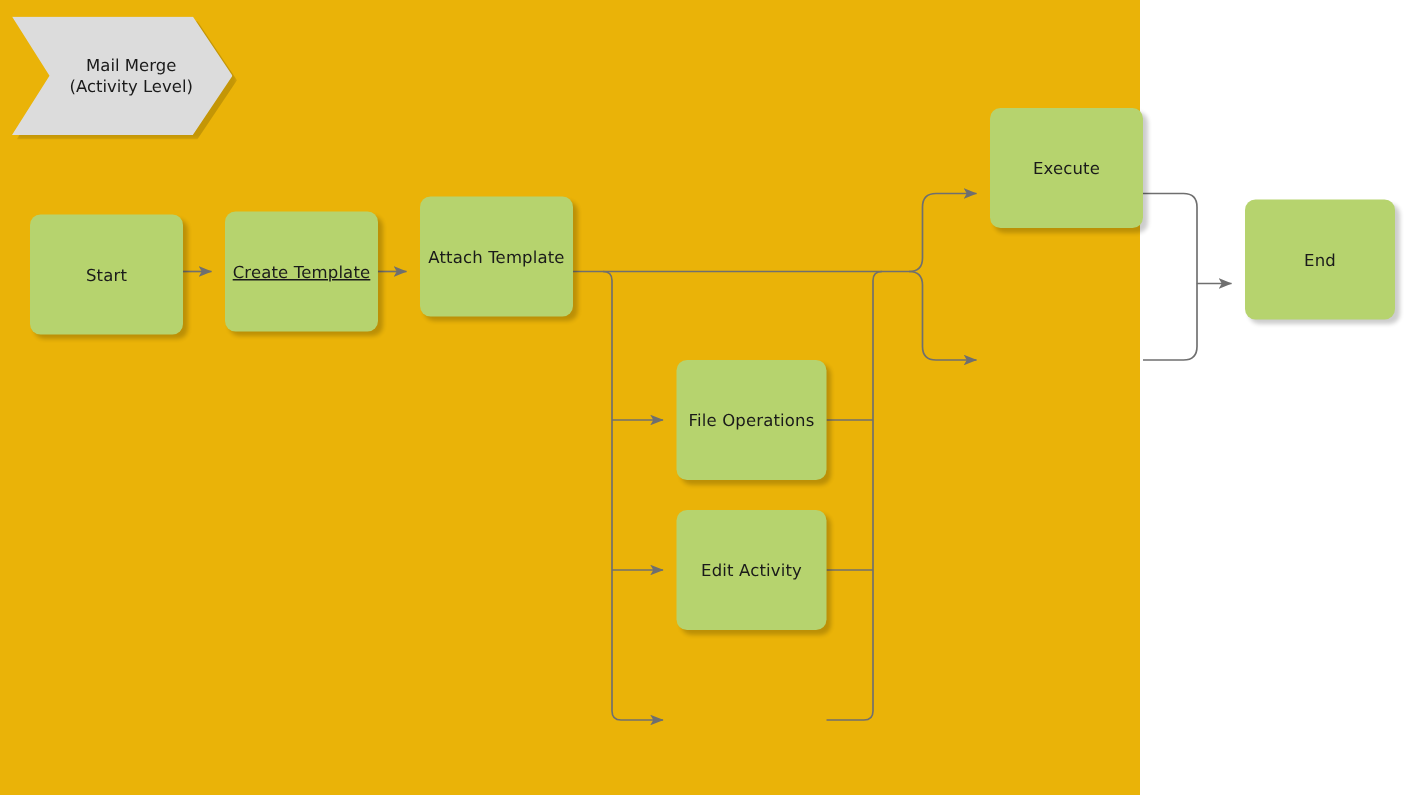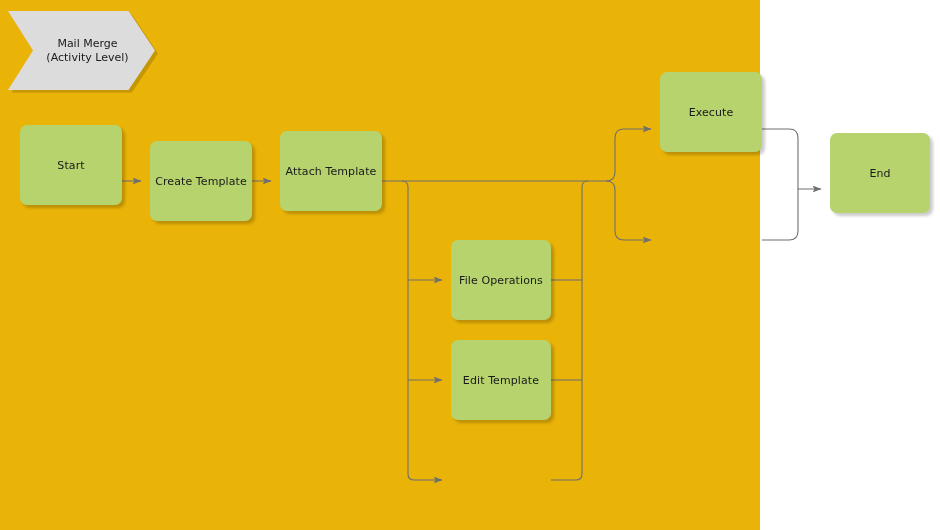--- a/index.html
+++ b/index.html
@@ -132,38 +132,38 @@
     </g>
   </svg>
 
   <div class="title-banner">
     <div class="shadow"></div>
     <div class="shape"></div>
     <div class="label">Mail Merge
 (Activity Level)</div>
   </div>
 
-  <div class="node" style="left:20px; top:125px; width:102px; height:80px;">
+  <div class="node" style="left:20px; top:143px; width:102px; height:80px;">
     <span>Start</span>
   </div>
 
-  <div class="node" style="left:150px; top:141px; width:102px; height:80px;">
+  <div class="node" style="left:150px; top:141px; width:102px; height:80px;text-decoration:underline;">
     <span>Create Template</span>
   </div>
 
   <div class="node" style="left:280px; top:131px; width:102px; height:80px;">
     <span>Attach Template</span>
   </div>
 
   <div class="node" style="left:451px; top:240px; width:100px; height:80px;justify-content:center;">
     <span>File Operations</span>
   </div>
 
   <div class="node" style="left:451px; top:340px; width:100px; height:80px;">
-    <span>Edit Template</span>
+    <span>Edit Activity</span>
   </div>
 
 
   <div class="node" style="left:660px; top:72px; width:102px; height:80px;">
     <span>Execute</span>
   </div>
 
 
   <div class="node" style="left:830px; top:133px; width:100px; height:80px;">
     <span>End</span>

